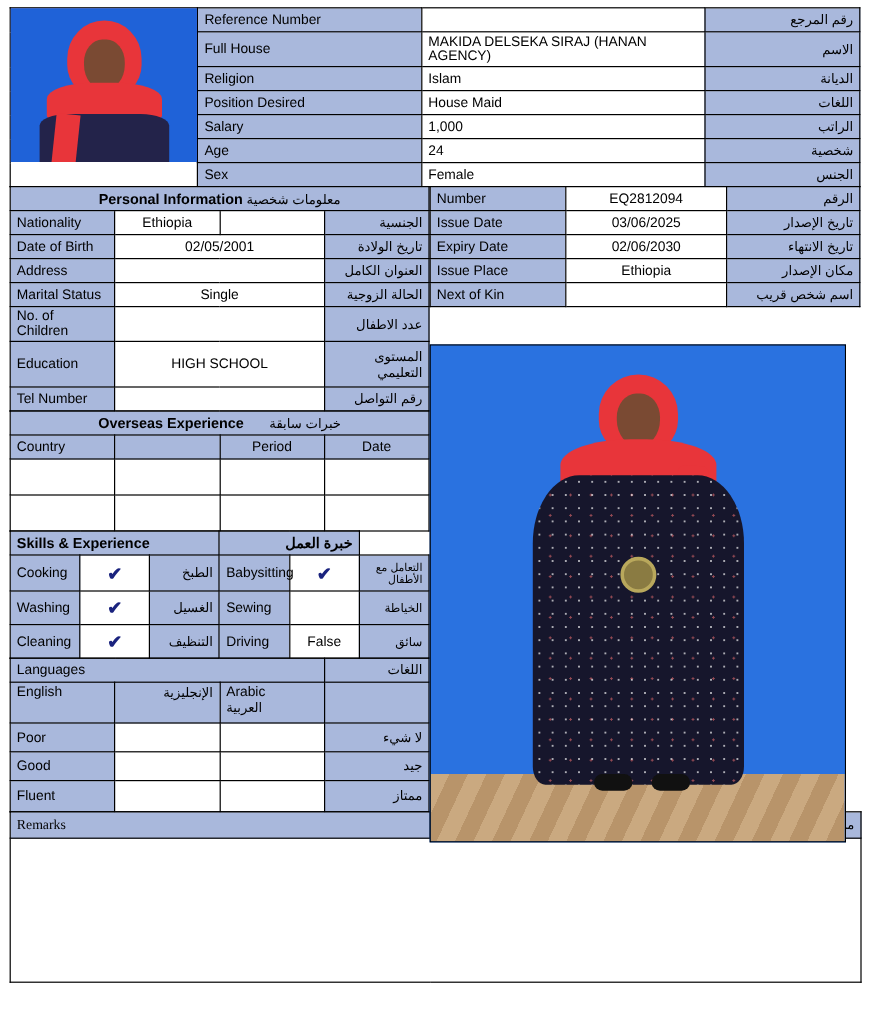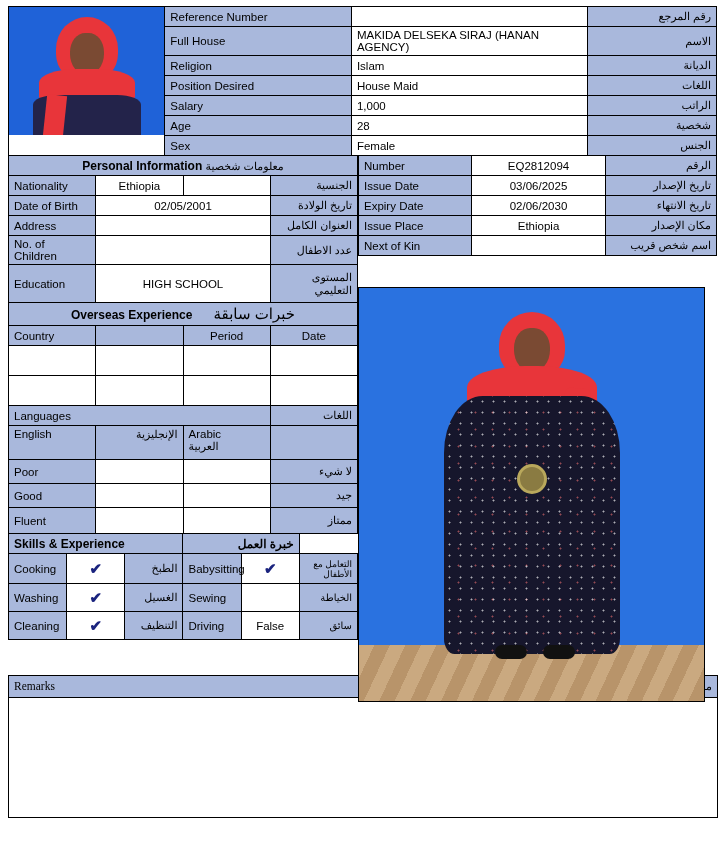--- a/index.html
+++ b/index.html
@@ -137,21 +137,21 @@
       <td class="white">House Maid</td>
       <td class="blue ar">اللغات</td>
     </tr>
     <tr>
       <td class="blue">Salary</td>
       <td class="white">1,000</td>
       <td class="blue ar">الراتب</td>
     </tr>
     <tr>
       <td class="blue">Age</td>
-      <td class="white">28</td>
+      <td class="white">24</td>
       <td class="blue ar">شخصية</td>
     </tr>
     <tr>
       <td class="blue">Sex</td>
       <td class="white">Female</td>
       <td class="blue ar">الجنس</td>
     </tr>
   </tbody>
     </table>
 
@@ -178,93 +178,67 @@
             <td class="blue">Date of Birth</td>
             <td class="white ctr" colspan="2">02/05/2001</td>
             <td class="blue ar">تاريخ الولادة</td>
           </tr>
           <tr>
             <td class="blue">Address</td>
             <td class="white ctr" colspan="2"></td>
             <td class="blue ar">العنوان الكامل</td>
           </tr>
           <tr>
+            <td class="blue">Marital Status</td>
+            <td class="white ctr" colspan="2">Single</td>
+            <td class="blue ar">الحالة الزوجية</td>
+          </tr>
+          <tr>
             <td class="blue">No. of Children</td>
             <td class="white ctr" colspan="2"></td>
             <td class="blue ar">عدد الاطفال</td>
           </tr>
           <tr>
             <td class="blue" style="height:38px">Education</td>
             <td class="white ctr" colspan="2">HIGH SCHOOL</td>
             <td class="blue ar">المستوى التعليمي</td>
           </tr>
+          <tr>
+            <td class="blue">Tel Number</td>
+            <td class="white ctr" colspan="2"></td>
+            <td class="blue ar">رقم التواصل</td>
+          </tr>
         </tbody>
             </table>
 
         <table class="tbl-left" style="margin-top:-1px">
           <tbody>
                 <tr>
             <td class="blue ctr" colspan="4">
               <span class="section-title">Overseas Experience</span>
-              <span style="font-size:15px;padding-left:18px">خبرات سابقة</span>
+              <span style="font-size:11px;padding-left:18px">خبرات سابقة</span>
             </td>
           </tr>
           <tr>
             <td class="blue bold" style="width:140px">Country</td>
             <td class="blue bold ctr" style="width:60px"></td>
             <td class="blue bold ctr" style="width:90px">Period</td>
             <td class="blue bold ctr" style="width:58px">Date</td>
           </tr>
           <tr>
             <td class="white" style="height:30px"></td>
             <td class="white"></td>
             <td class="white"></td>
             <td class="white"></td>
           </tr>
           <tr>
             <td class="white" style="height:30px"></td>
             <td class="white"></td>
             <td class="white"></td>
             <td class="white"></td>
-          </tr>
-        </tbody>
-            </table>
-
-        <table class="tbl-left" style="margin-top:-1px">
-          <tbody>
-                <tr>
-            <td class="blue" colspan="3">Languages</td>
-            <td class="blue ar">اللغات</td>
-          </tr>
-          <tr>
-            <td class="blue" style="width:62px;height:34px;vertical-align:top">English</td>
-            <td class="blue ar" style="width:100px;vertical-align:top">الإنجليزية</td>
-            <td class="blue" style="width:110px;vertical-align:top">
-              <div>Arabic</div>
-              <div class="ar" style="text-align:left">العربية</div>
-            </td>
-            <td class="blue" style="width:76px"></td>
-          </tr>
-          <tr>
-            <td class="blue" style="height:24px">Poor</td>
-            <td class="white"></td>
-            <td class="white"></td>
-            <td class="blue ar">لا شيء</td>
-          </tr>
-          <tr>
-            <td class="blue" style="height:24px">Good</td>
-            <td class="white"></td>
-            <td class="white"></td>
-            <td class="blue ar">جيد</td>
-          </tr>
-          <tr>
-            <td class="blue" style="height:26px">Fluent</td>
-            <td class="white"></td>
-            <td class="white"></td>
-            <td class="blue ar">ممتاز</td>
           </tr>
         </tbody>
             </table>
 
         <table class="tbl-left" style="margin-top:-1px">
           <tbody>
                 <tr>
             <td class="blue" colspan="3">
               <span class="section-title">Skills &amp; Experience</span>
             </td>
@@ -291,20 +265,56 @@
           <tr>
             <td class="blue" style="height:28px">Cleaning</td>
             <td class="white ctr tick">✔</td>
             <td class="blue ar">التنظيف</td>
             <td class="blue">Driving</td>
             <td class="white ctr">False</td>
             <td class="blue ar" style="font-size:10px">سائق</td>
           </tr>
         </tbody>
             </table>
+
+        <table class="tbl-left" style="margin-top:-1px">
+          <tbody>
+                <tr>
+            <td class="blue" colspan="3">Languages</td>
+            <td class="blue ar">اللغات</td>
+          </tr>
+          <tr>
+            <td class="blue" style="width:62px;height:34px;vertical-align:top">English</td>
+            <td class="blue ar" style="width:100px;vertical-align:top">الإنجليزية</td>
+            <td class="blue" style="width:110px;vertical-align:top">
+              <div>Arabic</div>
+              <div class="ar" style="text-align:left">العربية</div>
+            </td>
+            <td class="blue" style="width:76px"></td>
+          </tr>
+          <tr>
+            <td class="blue" style="height:24px">Poor</td>
+            <td class="white"></td>
+            <td class="white"></td>
+            <td class="blue ar">لا شيء</td>
+          </tr>
+          <tr>
+            <td class="blue" style="height:24px">Good</td>
+            <td class="white"></td>
+            <td class="white"></td>
+            <td class="blue ar">جيد</td>
+          </tr>
+          <tr>
+            <td class="blue" style="height:26px">Fluent</td>
+            <td class="white"></td>
+            <td class="white"></td>
+            <td class="blue ar">ممتاز</td>
+          </tr>
+        </tbody>
+            </table>
       </td>
 
       <td class="right-col nb" style="padding:0;border:none;">
         <table class="tbl-right">
           <tbody>
           <tr>
             <td class="blue" style="width:112px">Number</td>
             <td class="white ctr" style="width:134px">EQ2812094</td>
             <td class="blue ar" style="width:110px">الرقم</td>
           </tr>

